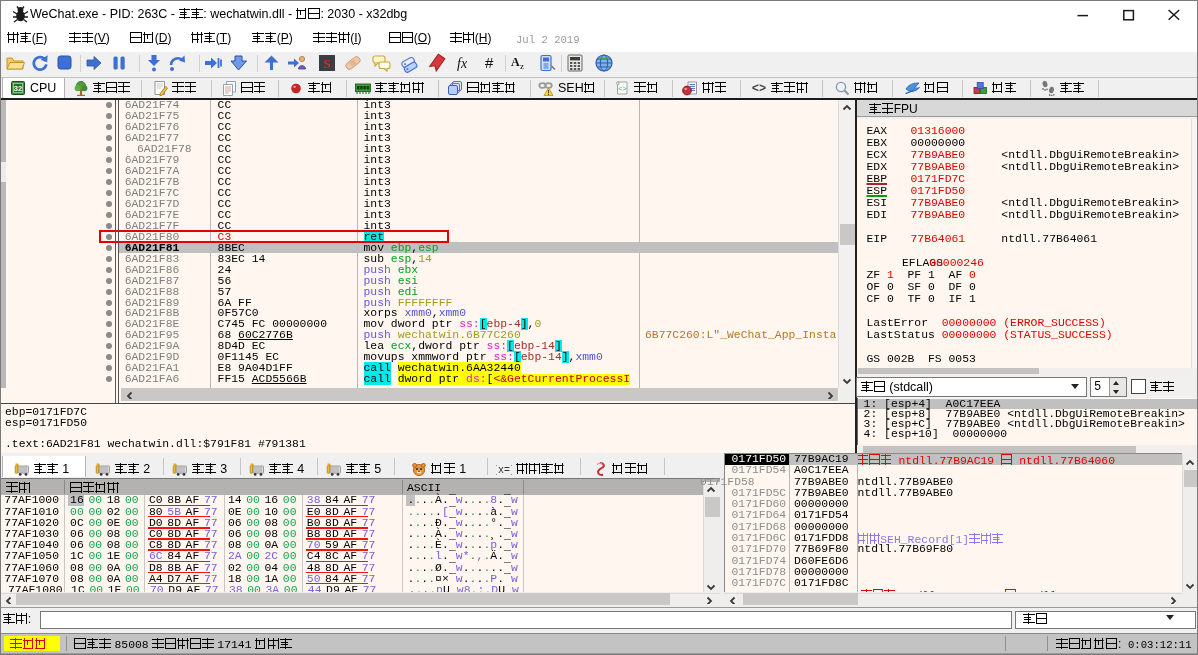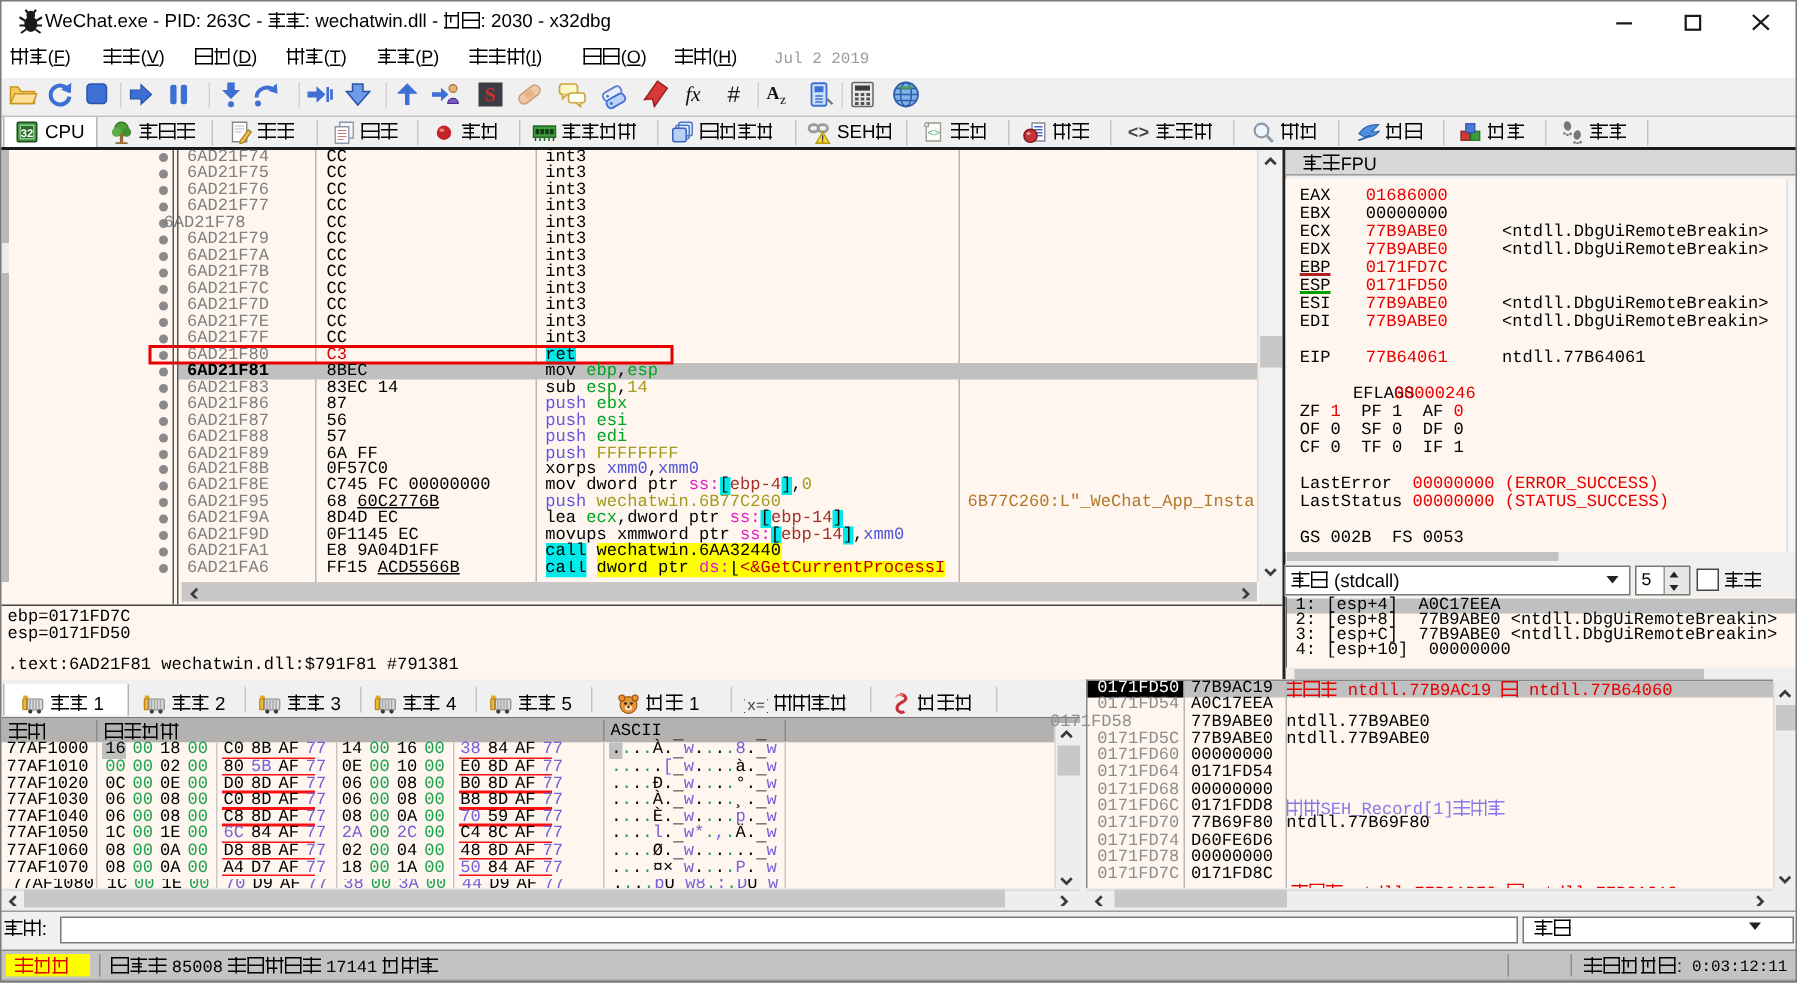--- a/index.html
+++ b/index.html
@@ -326,33 +326,33 @@
 <div class="a" style="left:105.5px;top:332.4px;width:6px;height:6px;border-radius:50%;background:#8a8a8a"></div>
 <div class="a" style="left:105.5px;top:343.3px;width:6px;height:6px;border-radius:50%;background:#8a8a8a"></div>
 <div class="a" style="left:105.5px;top:354.3px;width:6px;height:6px;border-radius:50%;background:#8a8a8a"></div>
 <div class="a" style="left:105.5px;top:365.3px;width:6px;height:6px;border-radius:50%;background:#8a8a8a"></div>
 <div class="a" style="left:105.5px;top:376.2px;width:6px;height:6px;border-radius:50%;background:#8a8a8a"></div>
 <div class="a" style="left:119px;top:242.3px;width:719px;height:11.2px;background:#c0c0c0"></div>
 <div class="t" style="left:0;top:100.0px;width:856px;height:11px"><span class="a" style="left:124.7px;color:#7f7f7f">6AD21F74</span><span class="a" style="left:217.6px">CC</span><span class="a" style="left:363.5px">int3</span></div>
 <div class="t" style="left:0;top:111.0px;width:856px;height:11px"><span class="a" style="left:124.7px;color:#7f7f7f">6AD21F75</span><span class="a" style="left:217.6px">CC</span><span class="a" style="left:363.5px">int3</span></div>
 <div class="t" style="left:0;top:121.9px;width:856px;height:11px"><span class="a" style="left:124.7px;color:#7f7f7f">6AD21F76</span><span class="a" style="left:217.6px">CC</span><span class="a" style="left:363.5px">int3</span></div>
 <div class="t" style="left:0;top:132.9px;width:856px;height:11px"><span class="a" style="left:124.7px;color:#7f7f7f">6AD21F77</span><span class="a" style="left:217.6px">CC</span><span class="a" style="left:363.5px">int3</span></div>
-<div class="t" style="left:0;top:143.9px;width:856px;height:11px"><span class="a" style="left:109px;color:#7f7f7f">6AD21F78</span><span class="a" style="left:217.6px">CC</span><span class="a" style="left:363.5px">int3</span></div>
+<div class="t" style="left:0;top:143.9px;width:856px;height:11px"><span class="a" style="left:137px;color:#7f7f7f">6AD21F78</span><span class="a" style="left:217.6px">CC</span><span class="a" style="left:363.5px">int3</span></div>
 <div class="t" style="left:0;top:154.8px;width:856px;height:11px"><span class="a" style="left:124.7px;color:#7f7f7f">6AD21F79</span><span class="a" style="left:217.6px">CC</span><span class="a" style="left:363.5px">int3</span></div>
 <div class="t" style="left:0;top:165.8px;width:856px;height:11px"><span class="a" style="left:124.7px;color:#7f7f7f">6AD21F7A</span><span class="a" style="left:217.6px">CC</span><span class="a" style="left:363.5px">int3</span></div>
 <div class="t" style="left:0;top:176.8px;width:856px;height:11px"><span class="a" style="left:124.7px;color:#7f7f7f">6AD21F7B</span><span class="a" style="left:217.6px">CC</span><span class="a" style="left:363.5px">int3</span></div>
 <div class="t" style="left:0;top:187.8px;width:856px;height:11px"><span class="a" style="left:124.7px;color:#7f7f7f">6AD21F7C</span><span class="a" style="left:217.6px">CC</span><span class="a" style="left:363.5px">int3</span></div>
 <div class="t" style="left:0;top:198.7px;width:856px;height:11px"><span class="a" style="left:124.7px;color:#7f7f7f">6AD21F7D</span><span class="a" style="left:217.6px">CC</span><span class="a" style="left:363.5px">int3</span></div>
 <div class="t" style="left:0;top:209.7px;width:769px;height:11px"><span class="a" style="left:124.7px;color:#7f7f7f">6AD21F7E</span><span class="a" style="left:217.6px">CC</span><span class="a" style="left:363.5px">int3</span></div>
 <div class="t" style="left:0;top:220.7px;width:856px;height:11px"><span class="a" style="left:124.7px;color:#7f7f7f">6AD21F7F</span><span class="a" style="left:217.6px">CC</span><span class="a" style="left:363.5px">int3</span></div>
 <div class="t" style="left:0;top:231.6px;width:680px;height:11px"><span class="a" style="left:124.7px;color:#7f7f7f">6AD21F80</span><span class="a" style="left:217.6px;color:#e00000">C3</span><span class="a" style="left:363.5px;background:#00eaea">ret</span></div>
 <div class="a" style="left:98.5px;top:230.4px;width:350px;height:13px;border:2px solid #e80000"></div>
 <div class="t" style="left:0;top:242.6px;width:856px;height:11px"><span class="a" style="left:124.7px;color:#000;font-weight:bold">6AD21F81</span><span class="a" style="left:217.6px">8BEC</span><span class="a" style="left:363.5px">mov <span style="color:#00a321">ebp</span>,<span style="color:#00a321">esp</span></span></div>
 <div class="t" style="left:0;top:253.6px;width:856px;height:11px"><span class="a" style="left:124.7px;color:#7f7f7f">6AD21F83</span><span class="a" style="left:217.6px">83EC 14</span><span class="a" style="left:363.5px">sub <span style="color:#00a321">esp</span>,<span style="color:#a39b1f">14</span></span></div>
-<div class="t" style="left:0;top:264.6px;width:856px;height:11px"><span class="a" style="left:124.7px;color:#7f7f7f">6AD21F86</span><span class="a" style="left:217.6px">87</span><span class="a" style="left:363.5px"><span style="color:#6456e0">push</span> <span style="color:#00a321">ebx</span></span></div>
+<div class="t" style="left:0;top:264.6px;width:856px;height:11px"><span class="a" style="left:124.7px;color:#7f7f7f">6AD21F86</span><span class="a" style="left:217.6px">24</span><span class="a" style="left:363.5px"><span style="color:#6456e0">push</span> <span style="color:#00a321">ebx</span></span></div>
 <div class="t" style="left:0;top:275.5px;width:856px;height:11px"><span class="a" style="left:124.7px;color:#7f7f7f">6AD21F87</span><span class="a" style="left:217.6px">56</span><span class="a" style="left:363.5px"><span style="color:#6456e0">push</span> <span style="color:#00a321">esi</span></span></div>
 <div class="t" style="left:0;top:286.5px;width:856px;height:11px"><span class="a" style="left:124.7px;color:#7f7f7f">6AD21F88</span><span class="a" style="left:217.6px">57</span><span class="a" style="left:363.5px"><span style="color:#6456e0">push</span> <span style="color:#00a321">edi</span></span></div>
 <div class="t" style="left:0;top:297.5px;width:856px;height:11px"><span class="a" style="left:124.7px;color:#7f7f7f">6AD21F89</span><span class="a" style="left:217.6px">6A FF</span><span class="a" style="left:363.5px"><span style="color:#6456e0">push</span> <span style="color:#a39b1f">FFFFFFFF</span></span></div>
 <div class="t" style="left:0;top:308.4px;width:856px;height:11px"><span class="a" style="left:124.7px;color:#7f7f7f">6AD21F8B</span><span class="a" style="left:217.6px">0F57C0</span><span class="a" style="left:363.5px">xorps <span style="color:#5053d8">xmm0</span>,<span style="color:#5053d8">xmm0</span></span></div>
 <div class="t" style="left:0;top:319.4px;width:856px;height:11px"><span class="a" style="left:124.7px;color:#7f7f7f">6AD21F8E</span><span class="a" style="left:217.6px">C745 FC 00000000</span><span class="a" style="left:363.5px">mov dword ptr <span style="color:#e020c8">ss:</span><span style="background:#00eaea">[</span><span style="color:#a03028">ebp-4</span><span style="background:#00eaea">]</span>,<span style="color:#a39b1f">0</span></span></div>
 <div class="t" style="left:0;top:330.4px;width:856px;height:11px"><span class="a" style="left:124.7px;color:#7f7f7f">6AD21F95</span><span class="a" style="left:217.6px">68 <u>60C2776B</u></span><span class="a" style="left:363.5px"><span style="color:#6456e0">push</span> <span style="color:#a39b1f">wechatwin.6B77C260</span></span><span class="a" style="left:645px;color:#b4762a">6B77C260:L"_WeChat_App_Insta</span></div>
 <div class="t" style="left:0;top:341.3px;width:856px;height:11px"><span class="a" style="left:124.7px;color:#7f7f7f">6AD21F9A</span><span class="a" style="left:217.6px">8D4D EC</span><span class="a" style="left:363.5px">lea <span style="color:#00a321">ecx</span>,dword ptr <span style="color:#e020c8">ss:</span><span style="background:#00eaea">[</span><span style="color:#a03028">ebp-14</span><span style="background:#00eaea">]</span></span></div>
 <div class="t" style="left:0;top:352.3px;width:856px;height:11px"><span class="a" style="left:124.7px;color:#7f7f7f">6AD21F9D</span><span class="a" style="left:217.6px">0F1145 EC</span><span class="a" style="left:363.5px">movups xmmword ptr <span style="color:#e020c8">ss:</span><span style="background:#00eaea">[</span><span style="color:#a03028">ebp-14</span><span style="background:#00eaea">]</span>,<span style="color:#5053d8">xmm0</span></span></div>
 <div class="t" style="left:0;top:363.3px;width:856px;height:11px"><span class="a" style="left:124.7px;color:#7f7f7f">6AD21FA1</span><span class="a" style="left:217.6px">E8 9A04D1FF</span><span class="a" style="left:363.5px"><span style="background:#00eaea">call</span> <span style="background:#ffff00">wechatwin.6AA32440</span></span></div>
 <div class="t" style="left:0;top:374.2px;width:856px;height:11px"><span class="a" style="left:124.7px;color:#7f7f7f">6AD21FA6</span><span class="a" style="left:217.6px">FF15 <u>ACD5566B</u></span><span class="a" style="left:363.5px;width:275.5px;overflow:hidden"><span style="background:#00eaea">call</span> <span style="background:#ffff00">dword ptr <span style="color:#e020c8">ds:</span>[<span style="color:#c00000">&lt;&amp;GetCurrentProcessI</span></span></span></div>
@@ -376,21 +376,21 @@
 <div class="a" style="left:118px;top:100.3px;width:1.2px;height:302.3px;background:#555"></div>
 <div class="a" style="left:838.5px;top:387.6px;width:18px;height:15px;background:#efefed"></div>
 <div class="a" style="left:1px;top:402.6px;width:856px;height:50.4px;background:#fff7ef;border-top:1.6px solid #444"></div>
 <div class="t" style="left:5px;top:407px">ebp=0171FD7C</div>
 <div class="t" style="left:5px;top:418px">esp=0171FD50</div>
 <div class="t" style="left:5px;top:439px">.text:6AD21F81 wechatwin.dll:$791F81 #791381</div>
 <div class="a" style="left:855.3px;top:100.3px;width:342px;height:352.7px;background:#f1f0ee;border-left:2px solid #222"></div>
 <div class="a" style="left:857.3px;top:100.3px;width:339.7px;height:17.1px;background:#d8d8d8;border-bottom:1.8px solid #9a9a9a"></div>
 <div class="s" style="left:869px;top:101.8px;font-size:12px"><b class="kD"></b><b class="kA"></b>FPU</div>
 <div class="a" style="left:857.3px;top:119.2px;width:339.7px;height:248.8px;background:#fff7ef"></div>
-<div class="t" style="left:0;top:126px;height:12px"><span class="a" style="left:866.5px">EAX</span><span class="a" style="left:910.5px;color:#e80000">01686000</span></div>
+<div class="t" style="left:0;top:126px;height:12px"><span class="a" style="left:866.5px">EAX</span><span class="a" style="left:910.5px;color:#e80000">01316000</span></div>
 <div class="t" style="left:0;top:138px;height:12px"><span class="a" style="left:866.5px">EBX</span><span class="a" style="left:910.5px;color:#000">00000000</span></div>
 <div class="t" style="left:0;top:150px;height:12px"><span class="a" style="left:866.5px">ECX</span><span class="a" style="left:910.5px;color:#e80000">77B9ABE0</span><span class="a" style="left:1001.3px">&lt;ntdll.DbgUiRemoteBreakin&gt;</span></div>
 <div class="t" style="left:0;top:162px;height:12px"><span class="a" style="left:866.5px">EDX</span><span class="a" style="left:910.5px;color:#e80000">77B9ABE0</span><span class="a" style="left:1001.3px">&lt;ntdll.DbgUiRemoteBreakin&gt;</span></div>
 <div class="t" style="left:0;top:174px;height:12px"><span class="a" style="left:866.5px;text-decoration:underline;text-decoration-color:#b02020;text-decoration-thickness:1.5px">EBP</span><span class="a" style="left:910.5px;color:#e80000">0171FD7C</span></div>
 <div class="t" style="left:0;top:186px;height:12px"><span class="a" style="left:866.5px;text-decoration:underline;text-decoration-color:#00a000;text-decoration-thickness:1.5px">ESP</span><span class="a" style="left:910.5px;color:#e80000">0171FD50</span></div>
 <div class="t" style="left:0;top:198px;height:12px"><span class="a" style="left:866.5px">ESI</span><span class="a" style="left:910.5px;color:#e80000">77B9ABE0</span><span class="a" style="left:1001.3px">&lt;ntdll.DbgUiRemoteBreakin&gt;</span></div>
 <div class="t" style="left:0;top:210px;height:12px"><span class="a" style="left:866.5px">EDI</span><span class="a" style="left:910.5px;color:#e80000">77B9ABE0</span><span class="a" style="left:1001.3px">&lt;ntdll.DbgUiRemoteBreakin&gt;</span></div>
 <div class="t" style="left:0;top:234px;height:12px"><span class="a" style="left:866.5px">EIP</span><span class="a" style="left:910.5px;color:#e80000">77B64061</span><span class="a" style="left:1001.3px">ntdll.77B64061</span></div>
 <div class="t" style="left:0;top:258px;height:12px"><span class="a" style="left:902px">EFLAGS</span><span class="a" style="left:929.2px;color:#e80000">00000246</span></div>
 <div class="t" style="left:0;top:270px;height:12px"><span class="a" style="left:866.5px">ZF <span style="color:#e80000">1</span>  PF 1  AF <span style="color:#e80000">0</span></span></div>

